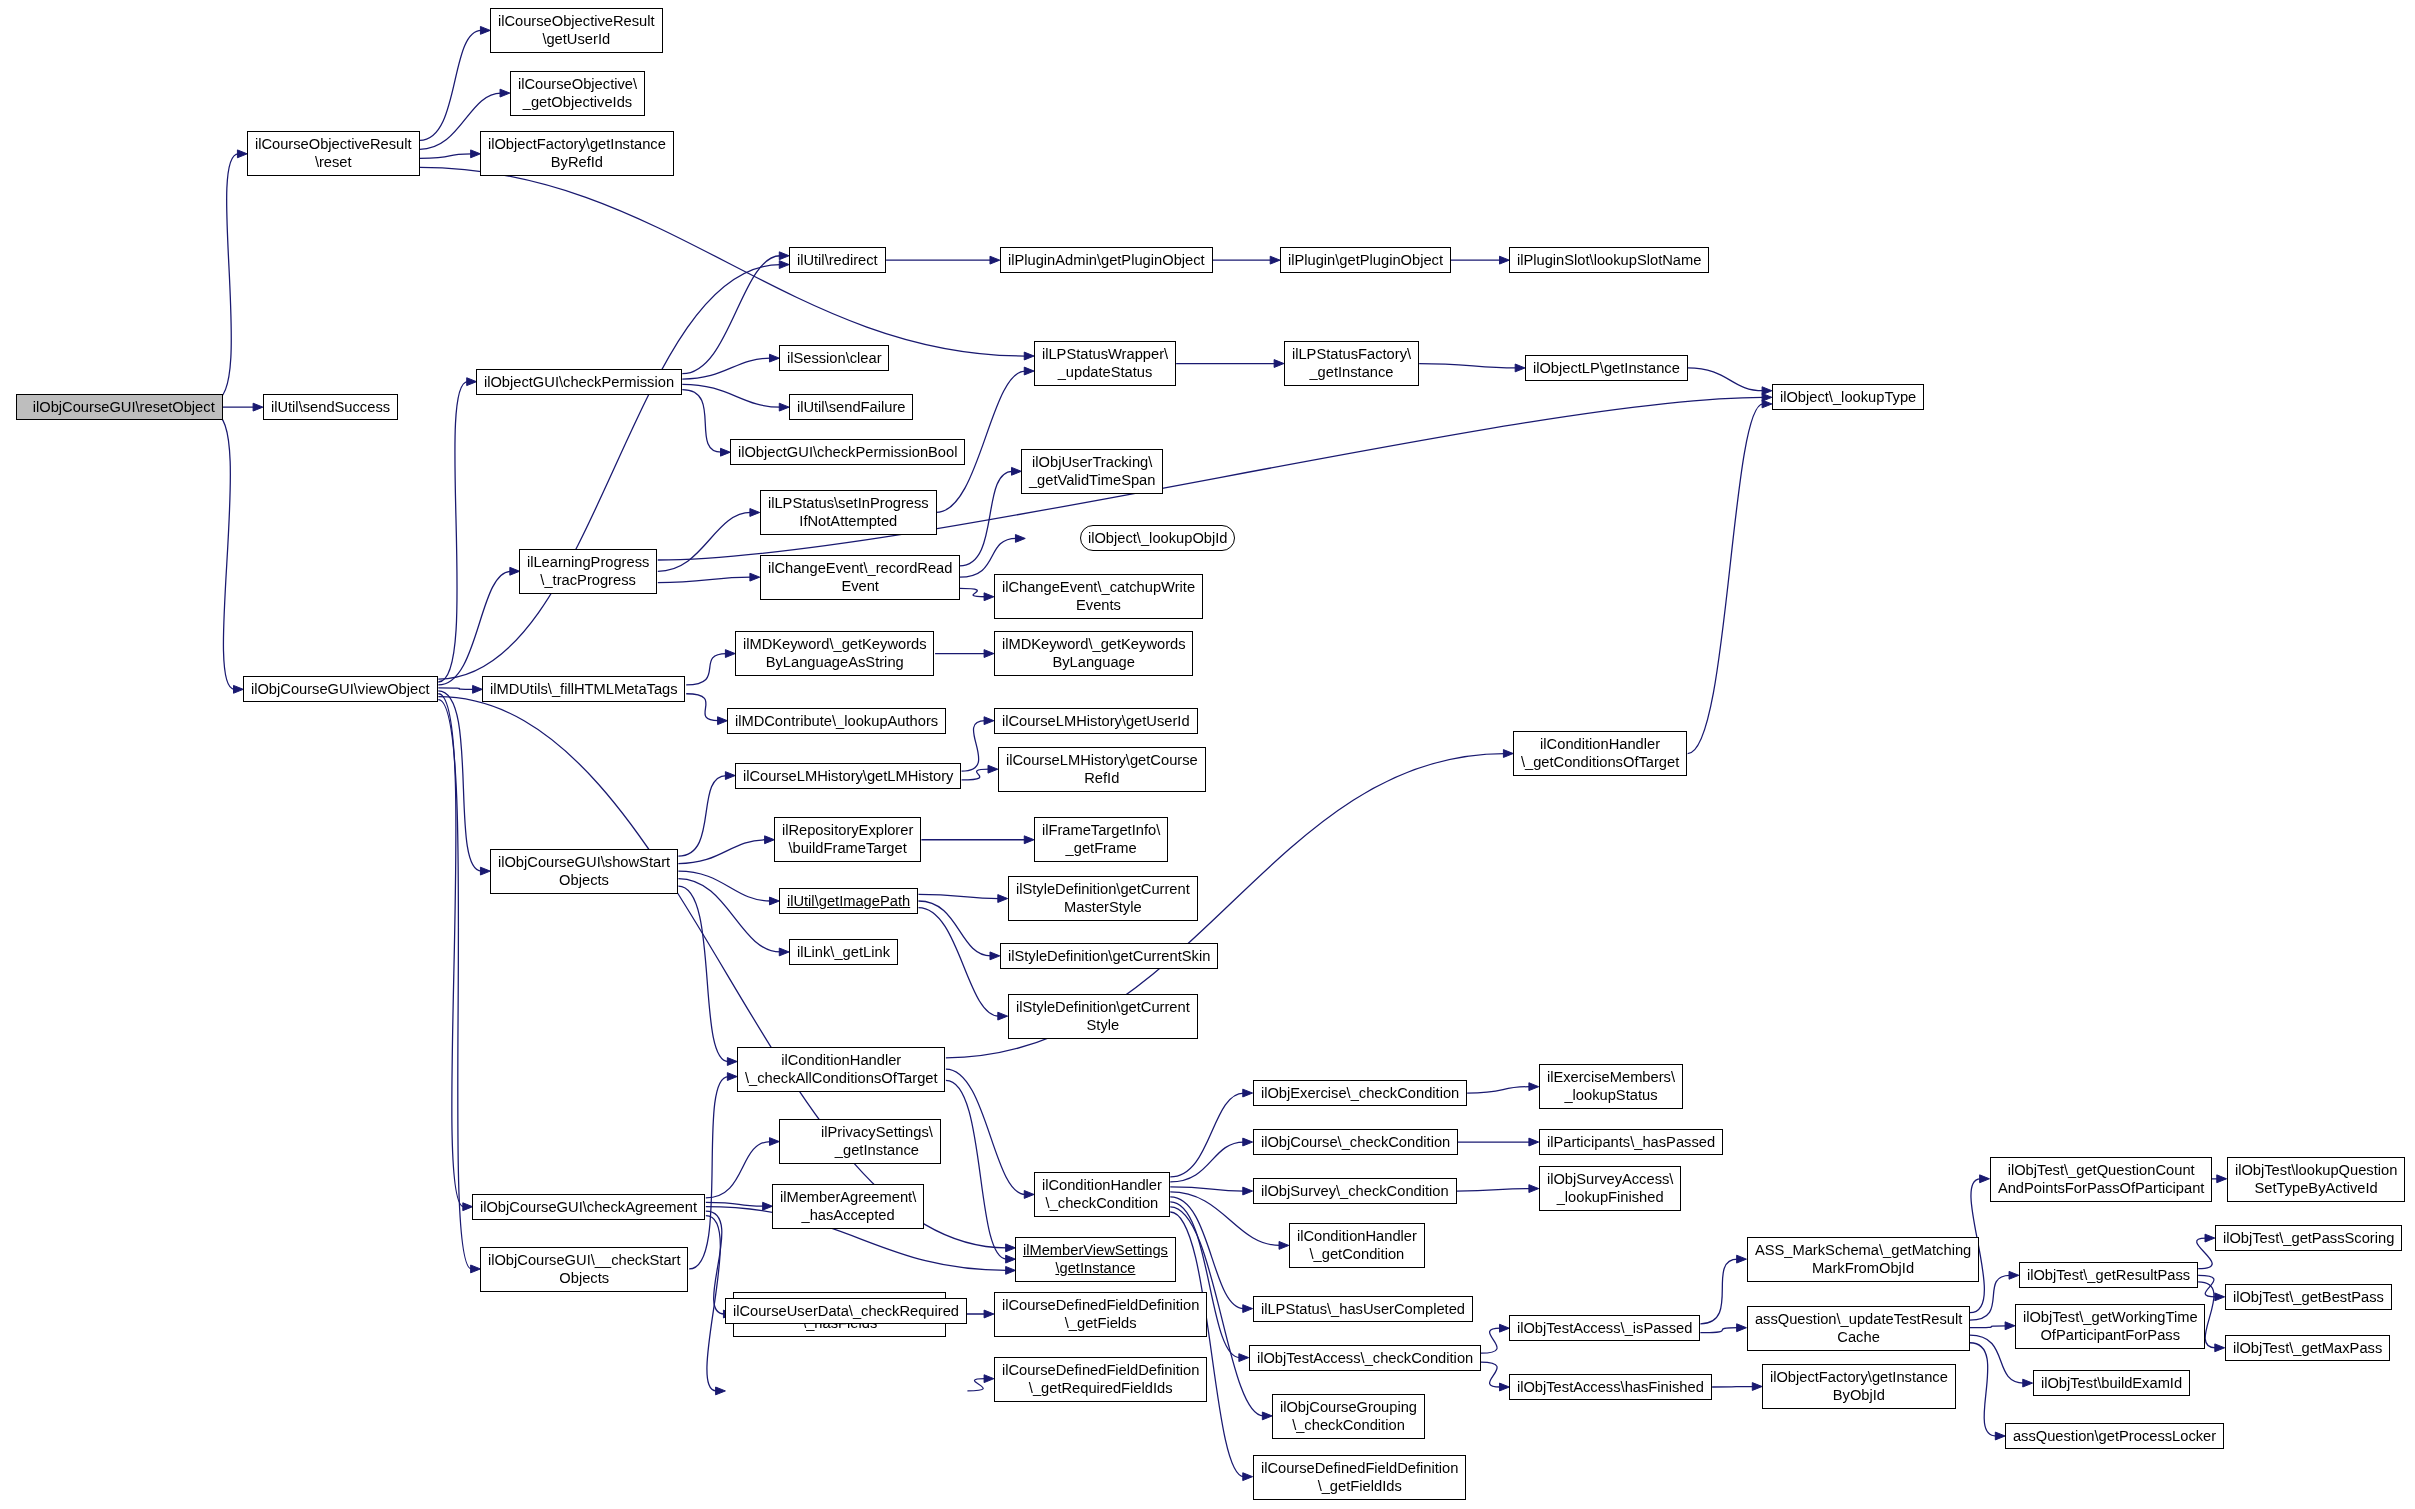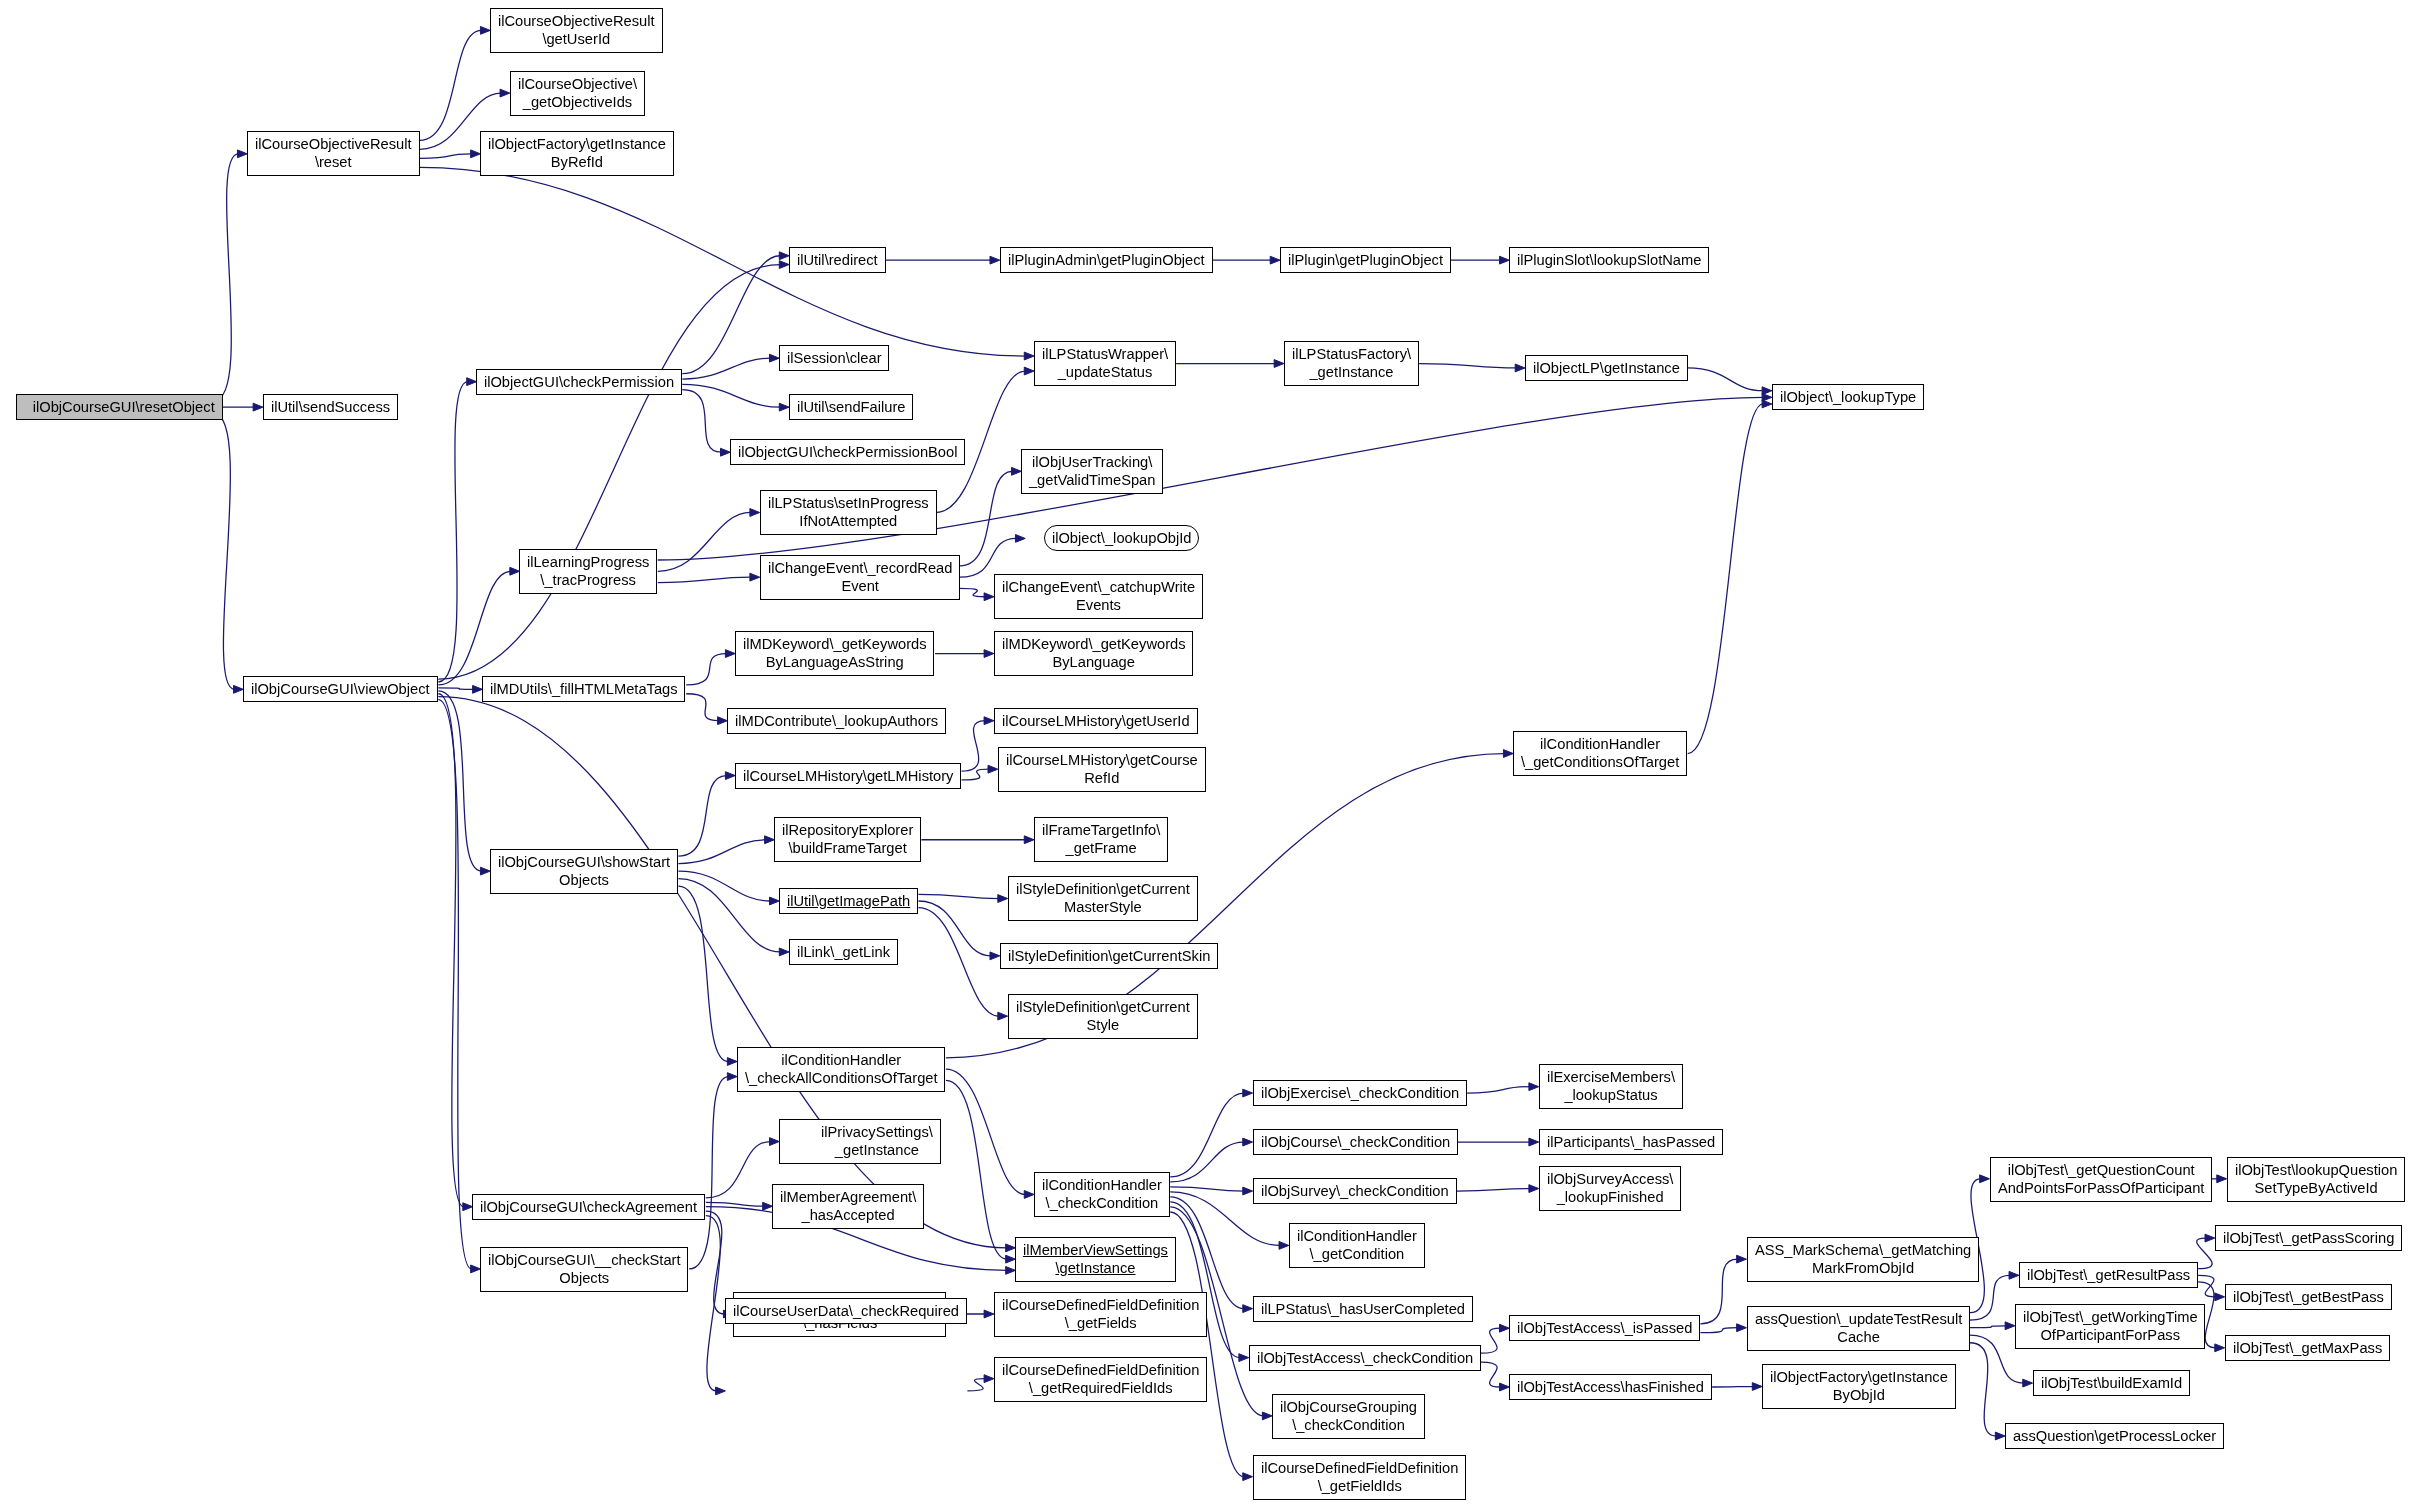--- a/index.html
+++ b/index.html
@@ -289,21 +289,21 @@
         <div class="node-line">ilObject\_lookupType</div>
       </div>
       <div class="node" style="left: 760px; top: 490px;">
         <div class="node-line">ilLPStatus\setInProgress</div>
         <div class="node-line">IfNotAttempted</div>
       </div>
       <div class="node" style="left: 1021px; top: 449px;">
         <div class="node-line">ilObjUserTracking\</div>
         <div class="node-line">_getValidTimeSpan</div>
       </div>
-      <div class="node" style="left: 1044px; top: 525px; border-radius: 13px;">
+      <div class="node" style="left: 1080px; top: 525px; border-radius: 13px;">
         <div class="node-line">ilObject\_lookupObjId</div>
       </div>
       <div class="node" style="left: 760px; top: 555px;">
         <div class="node-line">ilChangeEvent\_recordRead</div>
         <div class="node-line">Event</div>
       </div>
       <div class="node" style="left: 994px; top: 574px;">
         <div class="node-line">ilChangeEvent\_catchupWrite</div>
         <div class="node-line">Events</div>
       </div>

